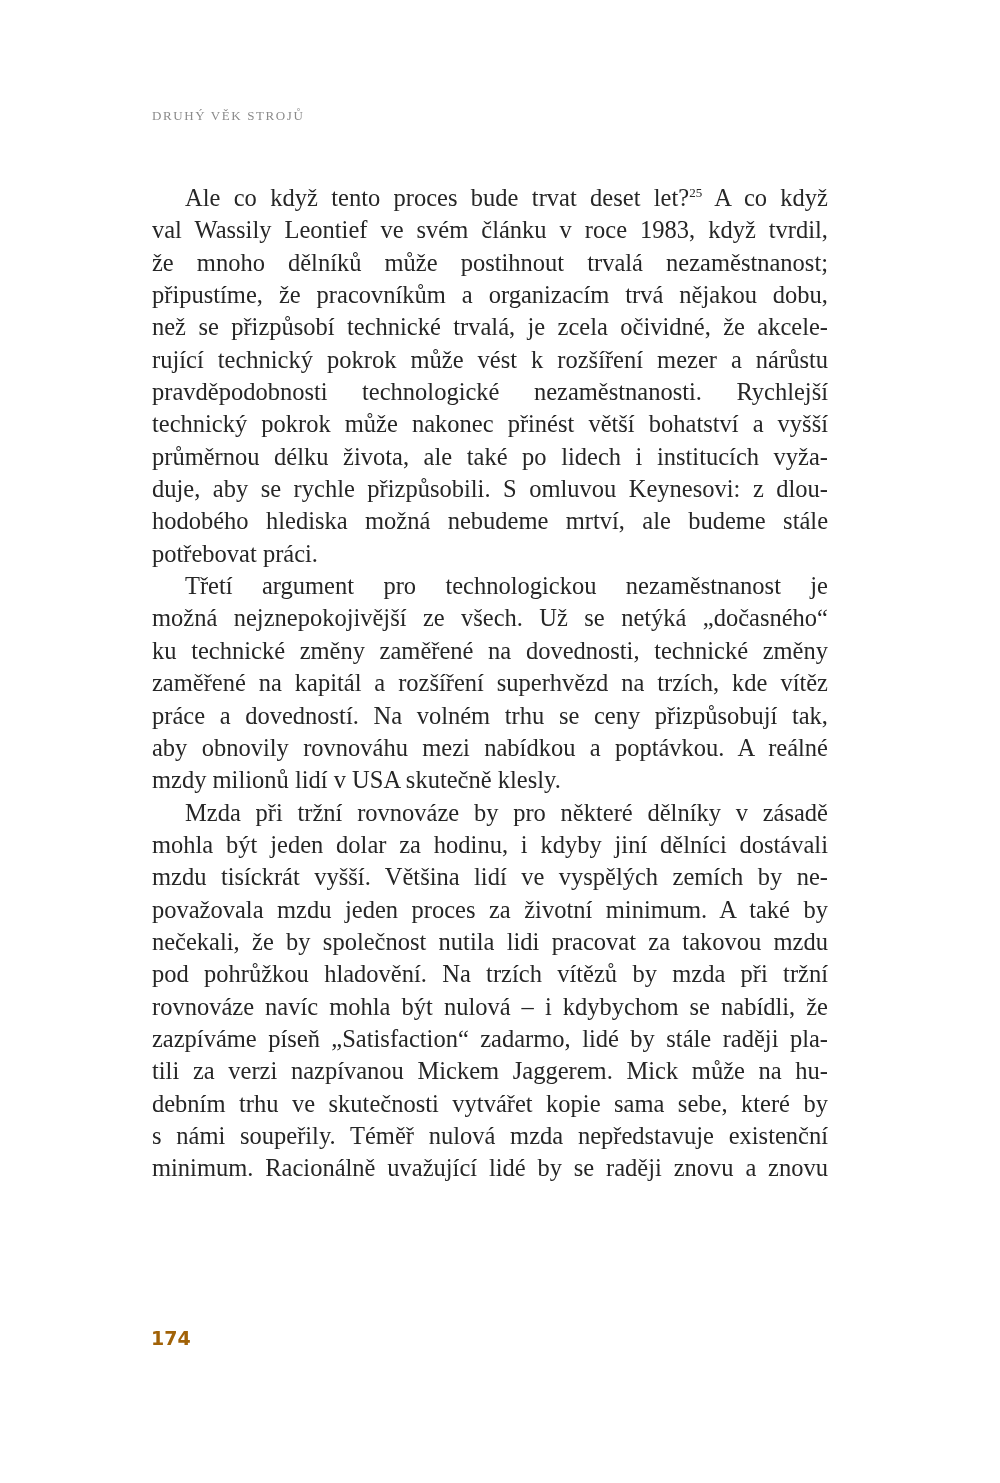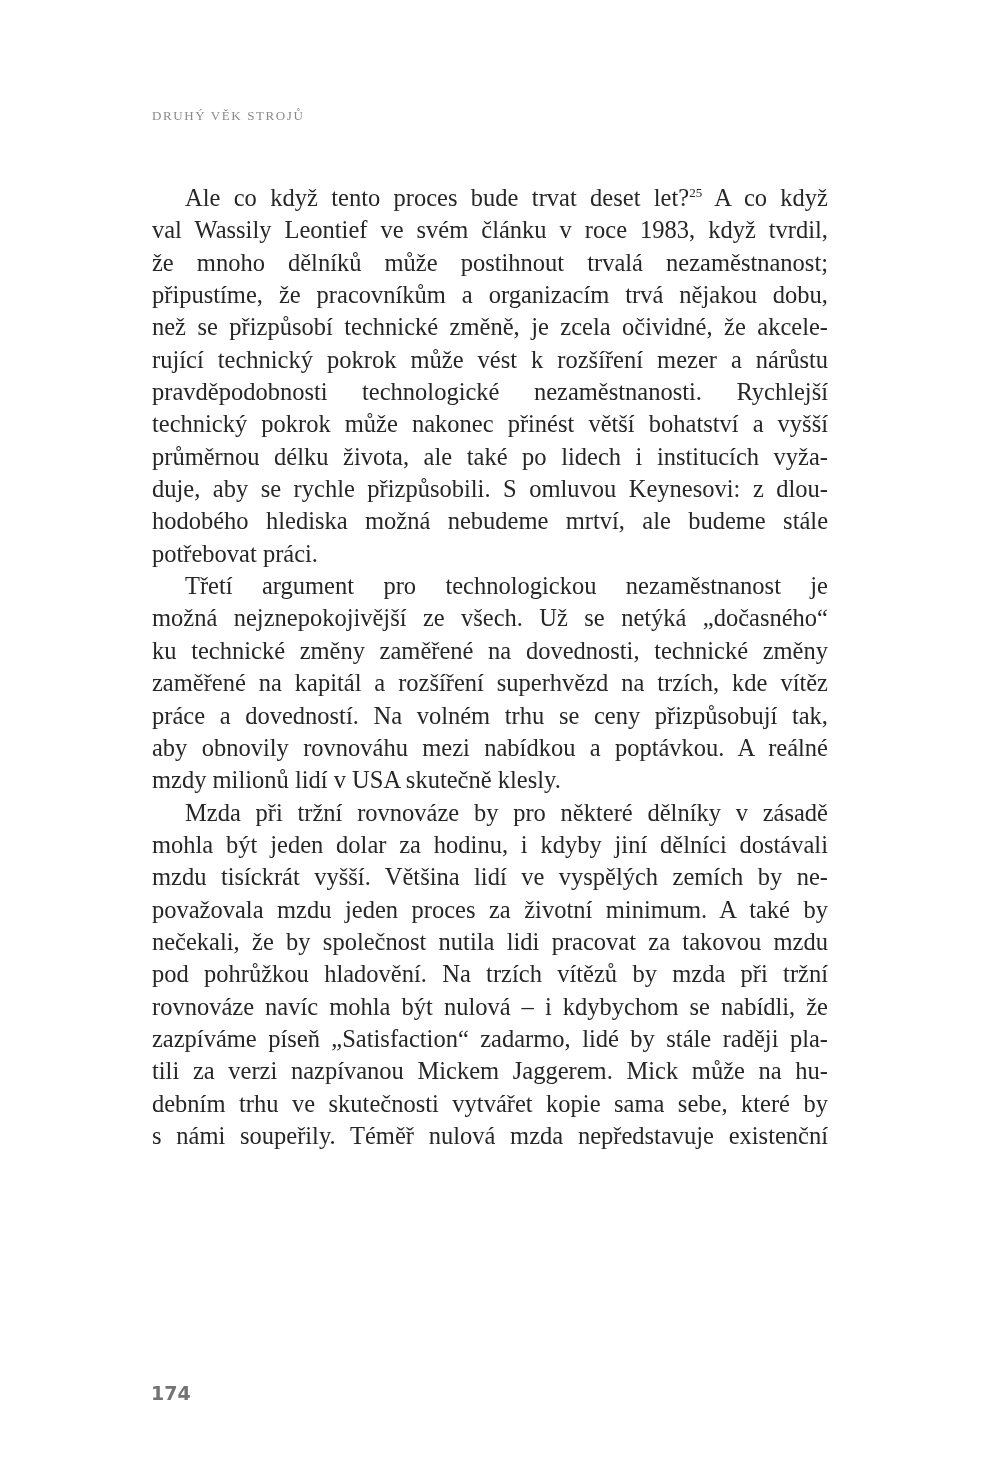--- a/index.html
+++ b/index.html
@@ -47,40 +47,40 @@
       text-align-last: left;
     }
     .line sup {
       font-size: 13px;
       line-height: 0;
       vertical-align: 9px;
     }
     .page-number {
       position: absolute;
       left: 151px;
-      top: 1382px;
+      top: 1327px;
       font-family: "DejaVu Sans", sans-serif;
       font-weight: bold;
       font-size: 19px;
-      color: #737373;
+      color: #a16207;
     }
   </style>
 </head>
 <body>
 
 <div class="running-head">DRUHÝ VĚK STROJŮ</div>
 
 <div class="text-block">
 
   <div>
     <div class="line indent"><span>Ale co když tento proces bude trvat deset let?</span><sup>25</sup><span> A co když</span></div>
     <div class="line">val Wassily Leontief ve svém článku v roce 1983, když tvrdil,</div>
     <div class="line">že mnoho dělníků může postihnout trvalá nezaměstnanost;</div>
     <div class="line">připustíme, že pracovníkům a organizacím trvá nějakou dobu,</div>
-    <div class="line">než se přizpůsobí technické změně, je zcela očividné, že akcele-</div>
+    <div class="line">než se přizpůsobí technické trvalá, je zcela očividné, že akcele-</div>
     <div class="line">rující technický pokrok může vést k rozšíření mezer a nárůstu</div>
     <div class="line">pravděpodobnosti technologické nezaměstnanosti. Rychlejší</div>
     <div class="line">technický pokrok může nakonec přinést větší bohatství a vyšší</div>
     <div class="line">průměrnou délku života, ale také po lidech i institucích vyža-</div>
     <div class="line">duje, aby se rychle přizpůsobili. S omluvou Keynesovi: z dlou-</div>
     <div class="line">hodobého hlediska možná nebudeme mrtví, ale budeme stále</div>
     <div class="line last">potřebovat práci.</div>
   </div>
 
   <div>
@@ -98,17 +98,18 @@
     <div class="line">mohla být jeden dolar za hodinu, i kdyby jiní dělníci dostávali</div>
     <div class="line">mzdu tisíckrát vyšší. Většina lidí ve vyspělých zemích by ne-</div>
     <div class="line">považovala mzdu jeden proces za životní minimum. A také by</div>
     <div class="line">nečekali, že by společnost nutila lidi pracovat za takovou mzdu</div>
     <div class="line">pod pohrůžkou hladovění. Na trzích vítězů by mzda při tržní</div>
     <div class="line">rovnováze navíc mohla být nulová – i kdybychom se nabídli, že</div>
     <div class="line">zazpíváme píseň „Satisfaction“ zadarmo, lidé by stále raději pla-</div>
     <div class="line">tili za verzi nazpívanou Mickem Jaggerem. Mick může na hu-</div>
     <div class="line">debním trhu ve skutečnosti vytvářet kopie sama sebe, které by</div>
     <div class="line">s námi soupeřily. Téměř nulová mzda nepředstavuje existenční</div>
+    <div class="line">minimum. Racionálně uvažující lidé by se raději znovu a znovu</div>
   </div>
 
 </div>
 
 <div class="page-number">174</div>
 
 </body></html>

